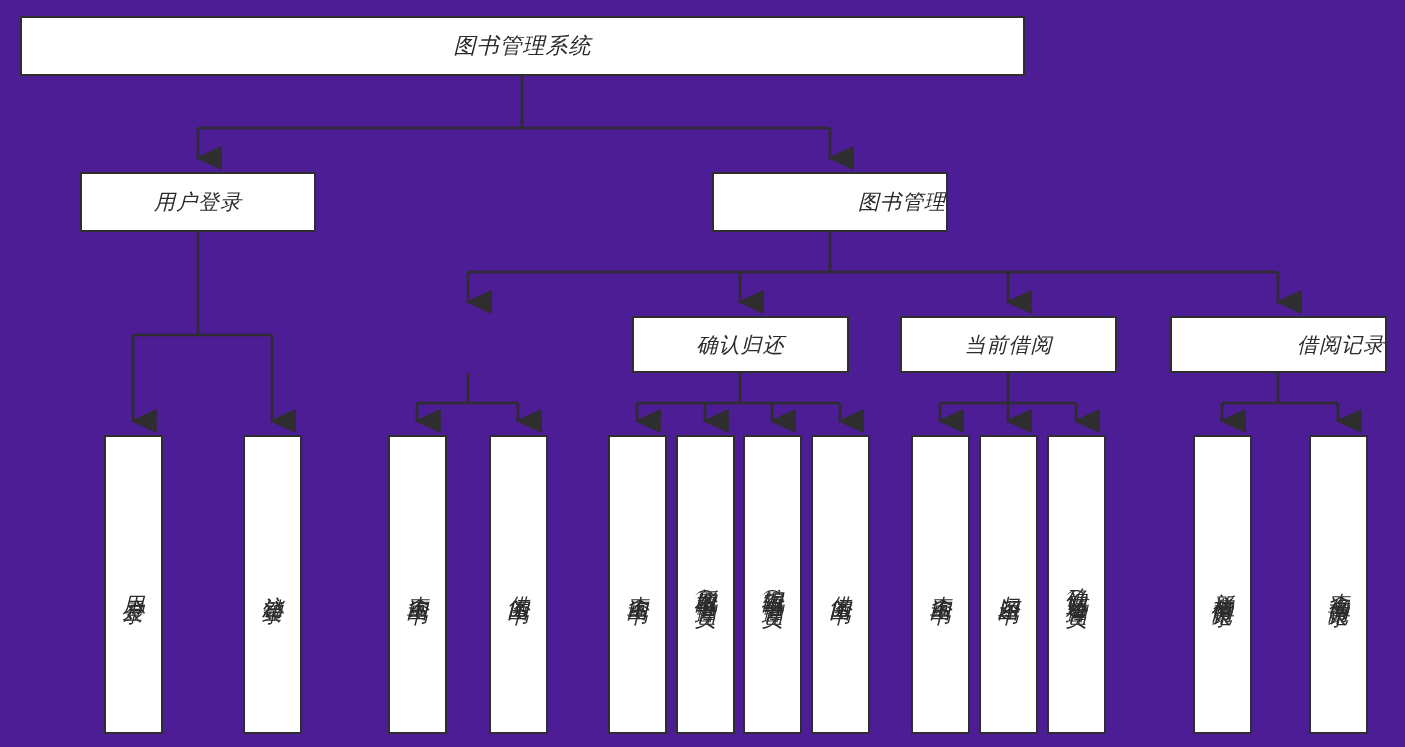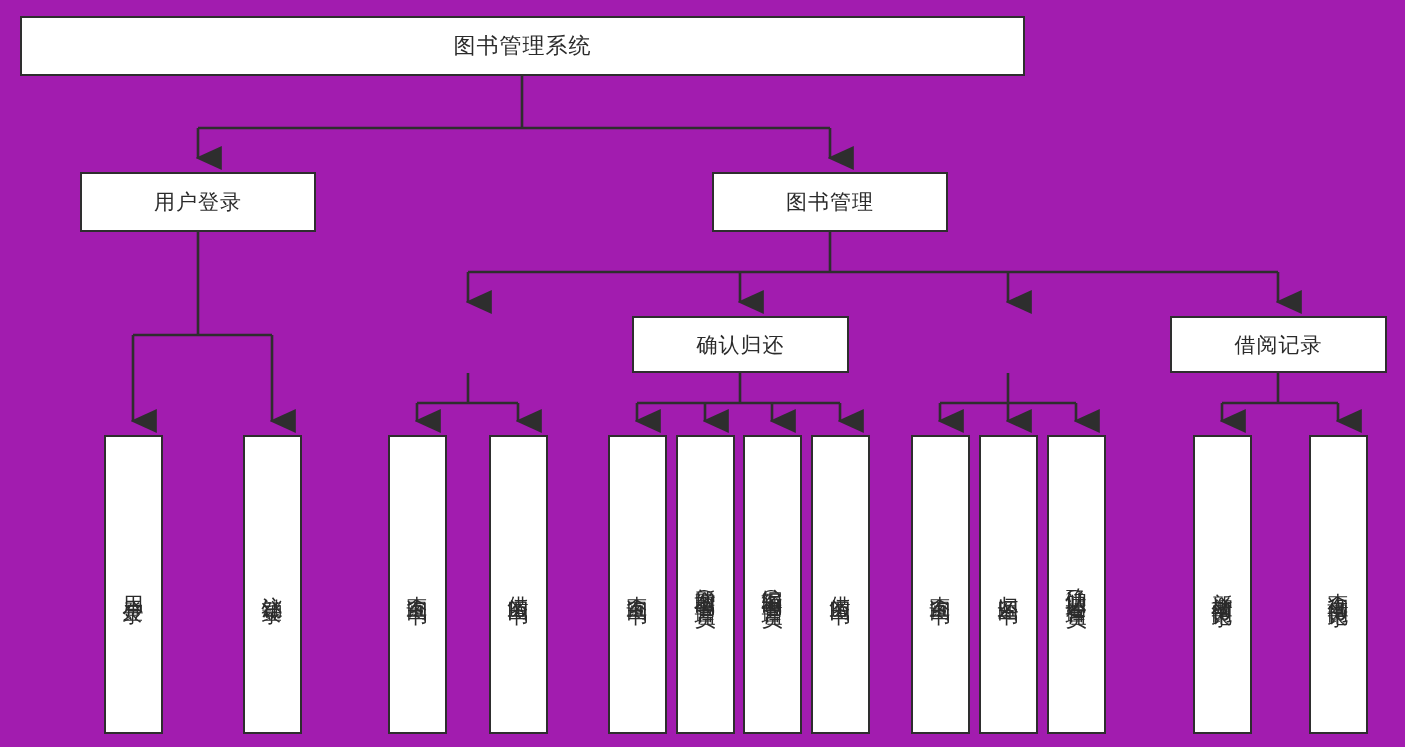--- a/index.html
+++ b/index.html
@@ -7,22 +7,23 @@
     padding: 0;
     background: #ffffff;
   }
   body {
     font-family: "Liberation Sans", "DejaVu Sans", sans-serif;
   }
   #canvas {
     position: relative;
     width: 1405px;
     height: 747px;
-    background: #a21caf;
+    background: #4c1d95;
     overflow: hidden;
+    font-style: italic;
   }
   #wires {
     position: absolute;
     left: 0; top: 0;
     width: 1405px;
     height: 747px;
     pointer-events: none;
   }
   .node {
     position: absolute;
@@ -118,28 +119,31 @@
     </g>
   </svg>
 
   <div class="node h root" style="left:20px; top:16px; width:1005px; height:60px;">
     <span>图书管理系统</span>
   </div>
 
   <div class="node h" style="left:80px; top:172px; width:236px; height:60px;">
     <span>用户登录</span>
   </div>
-  <div class="node h" style="left:712px; top:172px; width:236px; height:60px;">
+  <div class="node h" style="left:712px; top:172px; width:236px; height:60px;justify-content:flex-end;">
     <span>图书管理</span>
   </div>
 
   <div class="node h" style="left:632px; top:316px; width:217px; height:57px;">
     <span>确认归还</span>
   </div>
-  <div class="node h" style="left:1170px; top:316px; width:217px; height:57px;">
+  <div class="node h" style="left:900px; top:316px; width:217px; height:57px;">
+    <span>当前借阅</span>
+  </div>
+  <div class="node h" style="left:1170px; top:316px; width:217px; height:57px;justify-content:flex-end;">
     <span>借阅记录</span>
   </div>
 
   <div class="node v" style="left:104px; top:435px; width:59px; height:299px;">
     <span class="vtext">用户登录</span>
   </div>
   <div class="node v" style="left:243px; top:435px; width:59px; height:299px;">
     <span class="vtext">注销登录</span>
   </div>
 

